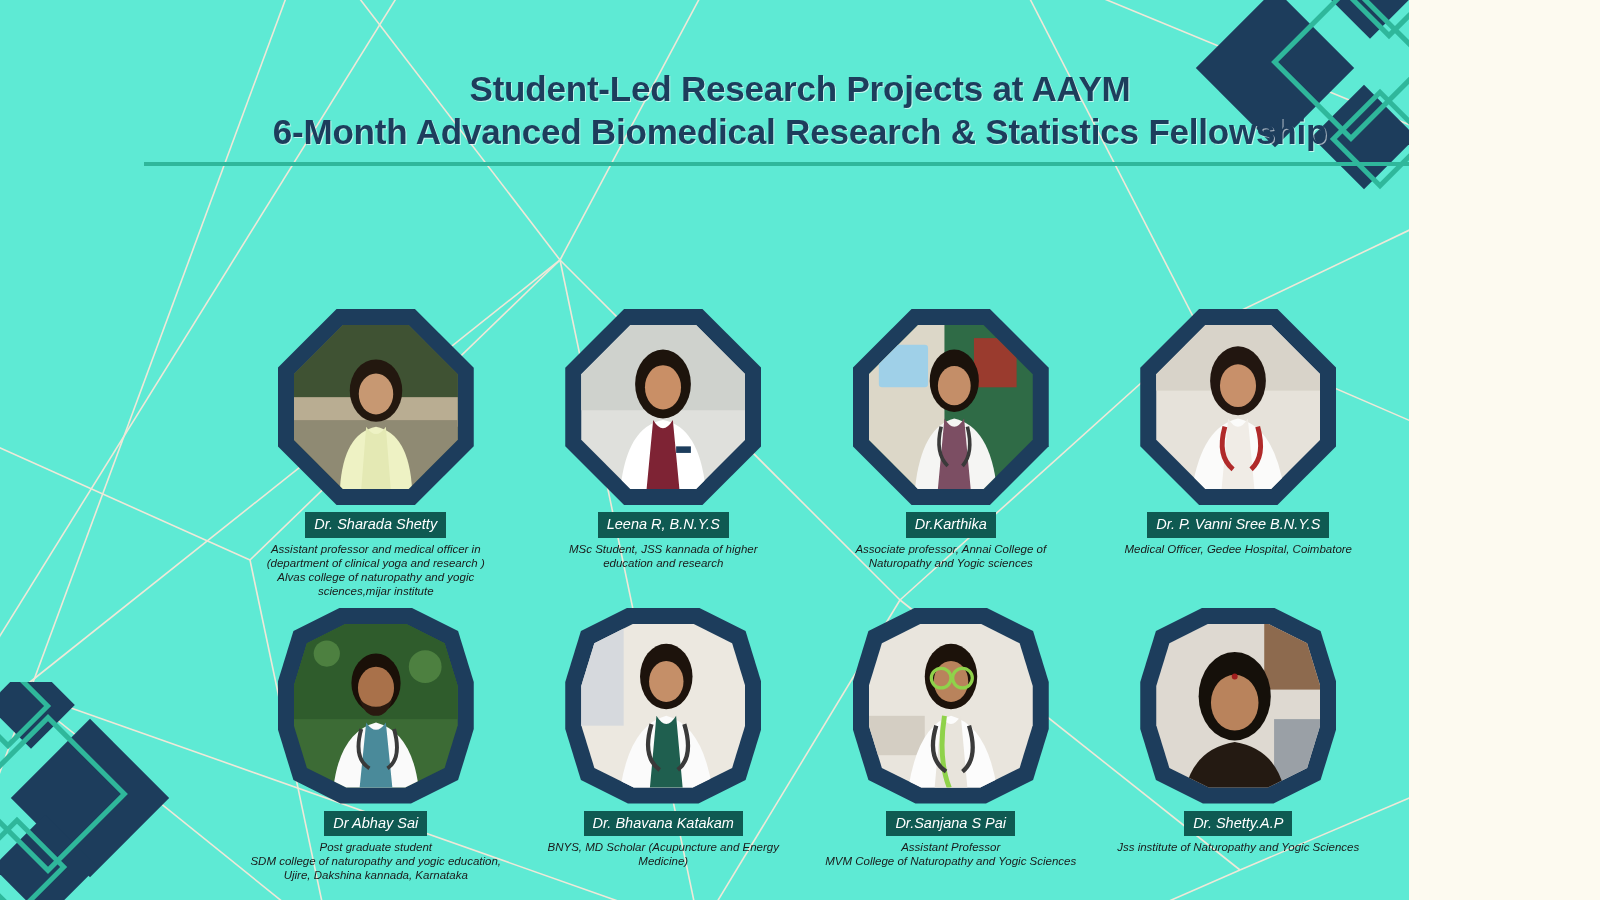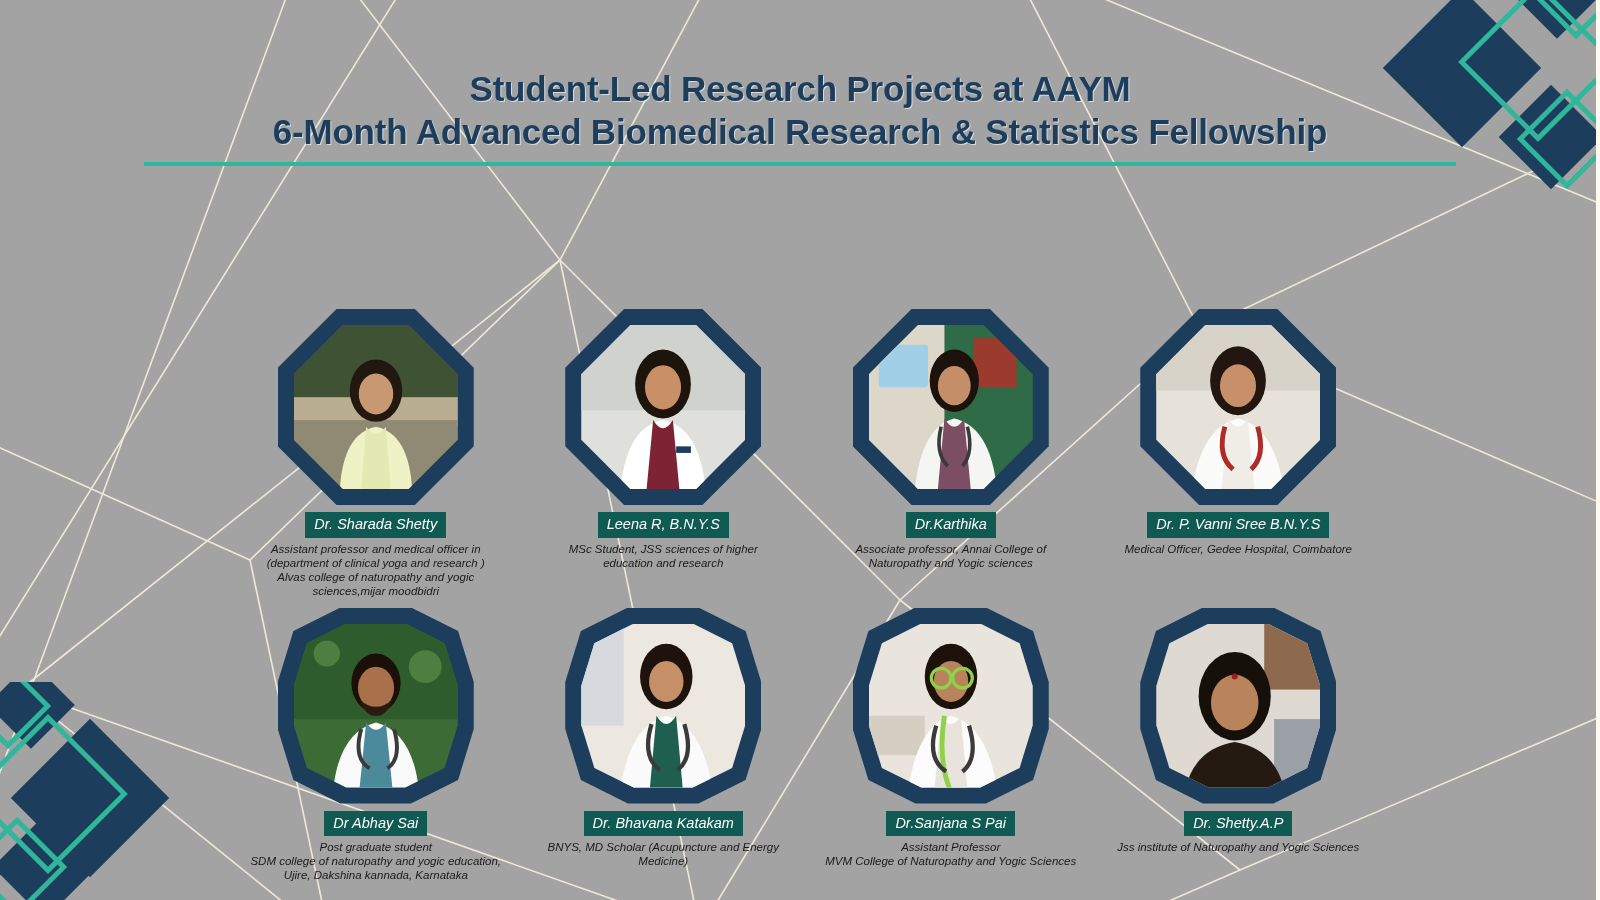--- a/index.html
+++ b/index.html
@@ -4,22 +4,22 @@
 <style>
   * { box-sizing: border-box; margin: 0; padding: 0; }
   html, body {
     width: 1600px; height: 900px;
     overflow: hidden;
     background: #fdfaf0;
     font-family: "Liberation Sans", sans-serif;
   }
   #poster {
     position: relative;
-    width: 1596px; height: 900px;
-    background: #a3a3a3;
+    width: 1409px; height: 900px;
+    background: #5eead4;
     overflow: hidden;
   }
 
   
   .bg-net { position: absolute; inset: 0; width: 1600px; height: 900px; pointer-events: none; }
 
   
   .deco { position: absolute; pointer-events: none; }
   .deco-tr { top: -18px; right: -10px; }
   .deco-bl { bottom: -12px; left: -14px; }
@@ -173,21 +173,21 @@
             <path d="M44 62 q6 9 12 0 l3 38 h-18 z" fill="#e4e9b4"></path>
           </svg>
         </div>
           </div>
       </div>
       <span class="name-badge">Dr. Sharada Shetty</span>
       <div class="affil">
         <div>Assistant professor and medical officer in</div>
         <div>(department of clinical yoga and research )</div>
         <div>Alvas college of naturopathy and yogic</div>
-        <div>sciences,mijar moodbidri</div>
+        <div>sciences,mijar institute</div>
       </div>
     </div>
 
     <div class="person r1">
       <div class="photo-wrap">
         <div class="octagon">
             <div class="octagon-inner">
           <svg class="portrait" viewBox="0 0 100 100" preserveAspectRatio="xMidYMid slice">
             <rect width="100" height="100" fill="#dfe0dc"></rect>
             <rect x="0" y="0" width="100" height="52" fill="#cfd2cd"></rect>
@@ -195,21 +195,21 @@
             <ellipse cx="50" cy="38" rx="11" ry="13.5" fill="#c98f66"></ellipse>
             <path d="M24 100 Q28 62 50 58 Q72 62 76 100 Z" fill="#ffffff"></path>
             <path d="M44 58 q6 10 12 0 l4 42 h-20 z" fill="#7e2334"></path>
             <rect x="58" y="74" width="9" height="4" fill="#1d3d5c"></rect>
           </svg>
         </div>
           </div>
       </div>
       <span class="name-badge">Leena R, B.N.Y.S</span>
       <div class="affil">
-        <div>MSc Student, JSS sciences of higher</div>
+        <div>MSc Student, JSS kannada of higher</div>
         <div>education and research</div>
       </div>
     </div>
 
     <div class="person r1">
       <div class="photo-wrap">
         <div class="octagon">
             <div class="octagon-inner">
           <svg class="portrait" viewBox="0 0 100 100" preserveAspectRatio="xMidYMid slice">
             <rect width="100" height="100" fill="#2f6b46"></rect>

